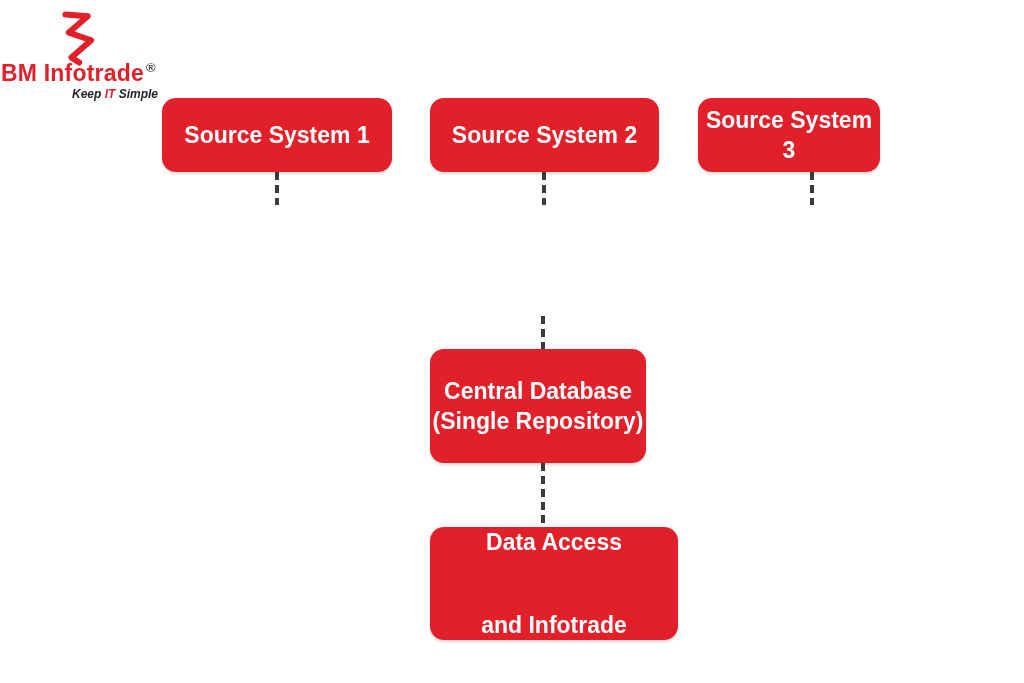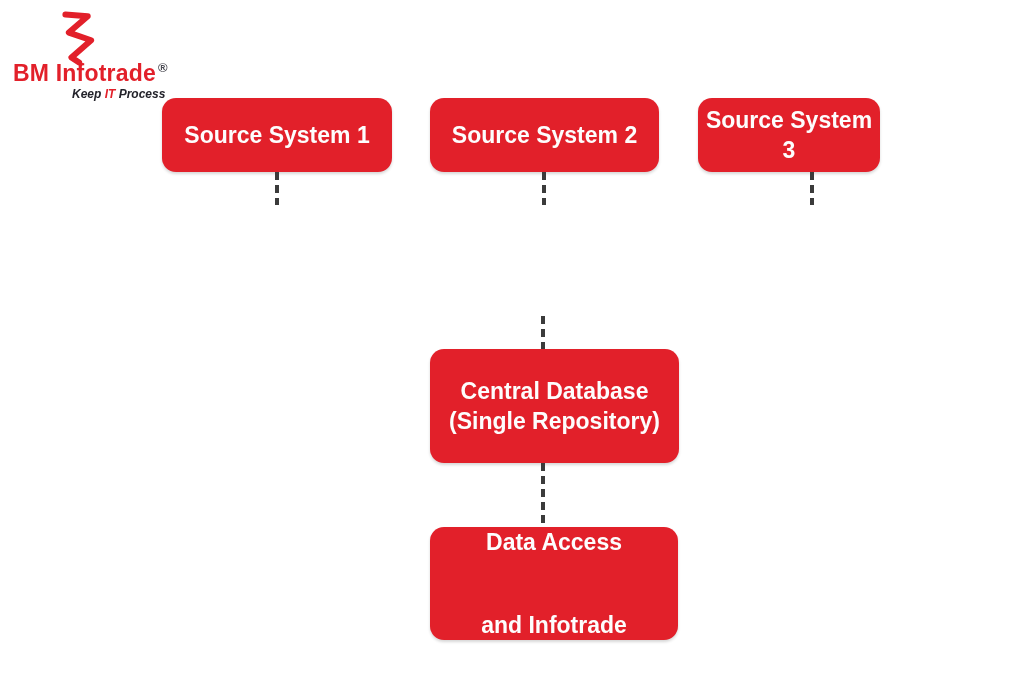--- a/index.html
+++ b/index.html
@@ -25,21 +25,21 @@
   
   .logo-icon {
     position: absolute;
     left: 52px;
     top: 6px;
     width: 56px;
     height: 60px;
   }
   .brand-name {
     position: absolute;
-    left: 13px;
+    left: 1px;
     top: 60px;
     font-size: 23px;
     font-weight: bold;
     color: var(--brand-red);
     letter-spacing: 0.2px;
     white-space: nowrap;
   }
   .brand-name .registered-mark {
     color: var(--registered);
     font-size: 13px;
@@ -72,21 +72,21 @@
     text-align: center;
     font-size: 23px;
     line-height: 30px;
     box-shadow: 0 2px 3px rgba(0,0,0,0.16);
     font-weight: bold;
   }
   .node-source-1 { left: 162px; top:  98px; width: 230px; height: 74px; }
   .node-source-2 { left: 430px; top:  98px; width: 229px; height: 74px; }
   .node-source-3 { left: 698px; top:  98px; width: 182px; height: 74px; }
   .node-etl      { left: 212px; top: 205px; width: 680px; height: 111px; }
-  .node-central  { left: 430px; top: 349px; width: 249px; height: 114px; }
+  .node-central  { left: 430px; top: 349px; width: 216px; height: 114px; }
   .node-access   { left: 430px; top: 527px; width: 248px; height: 113px; justify-content: space-between; }
 
   
   .connector {
     position: absolute;
     width: 4px;
     background: repeating-linear-gradient(
       to bottom,
       var(--connector) 0px,
       var(--connector) 8px,
@@ -107,21 +107,21 @@
 
   <svg class="logo-icon" viewBox="0 0 60 70" fill="none" xmlns="http://www.w3.org/2000/svg">
     <polyline points="13,10 39,12 17,31 43,40 20,60 29,66" stroke="#e2202a" stroke-width="7" stroke-linecap="round" stroke-linejoin="round" fill="none"></polyline>
   </svg>
 
   <div class="brand-name">
     <span>BM Infotrade</span><span class="registered-mark">®</span>
   </div>
 
   <div class="tagline">
-    <span>Keep </span><span class="tagline-accent">IT</span><span> Process</span>
+    <span>Keep </span><span class="tagline-accent">IT</span><span> Simple</span>
   </div>
 
   <div class="node node-source-1">
     <div>Source System 1</div>
   </div>
   <div class="node node-source-2">
     <div>Source System 2</div>
   </div>
   <div class="node node-source-3">
     <div>Source System 3</div>

